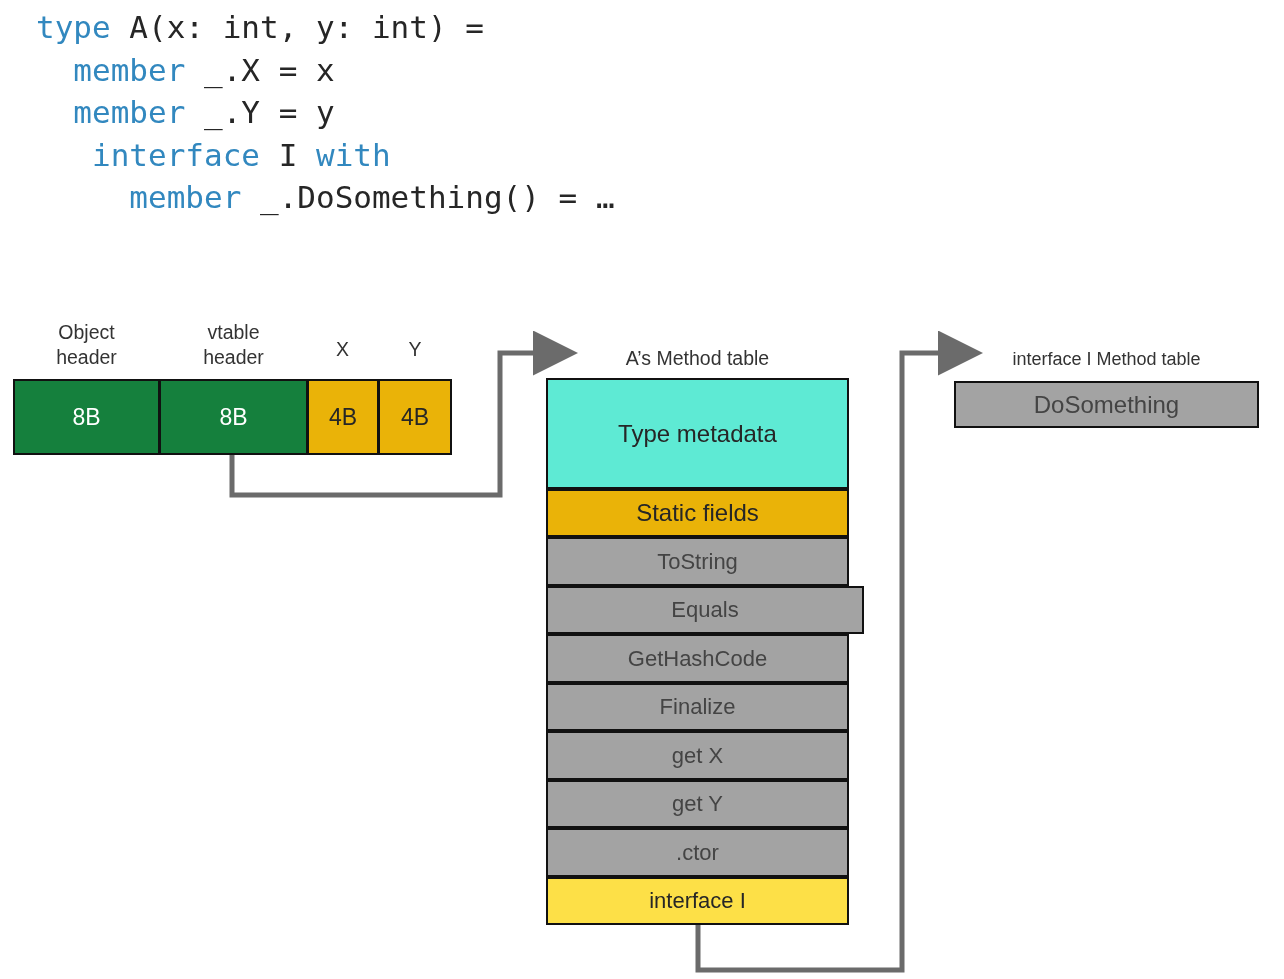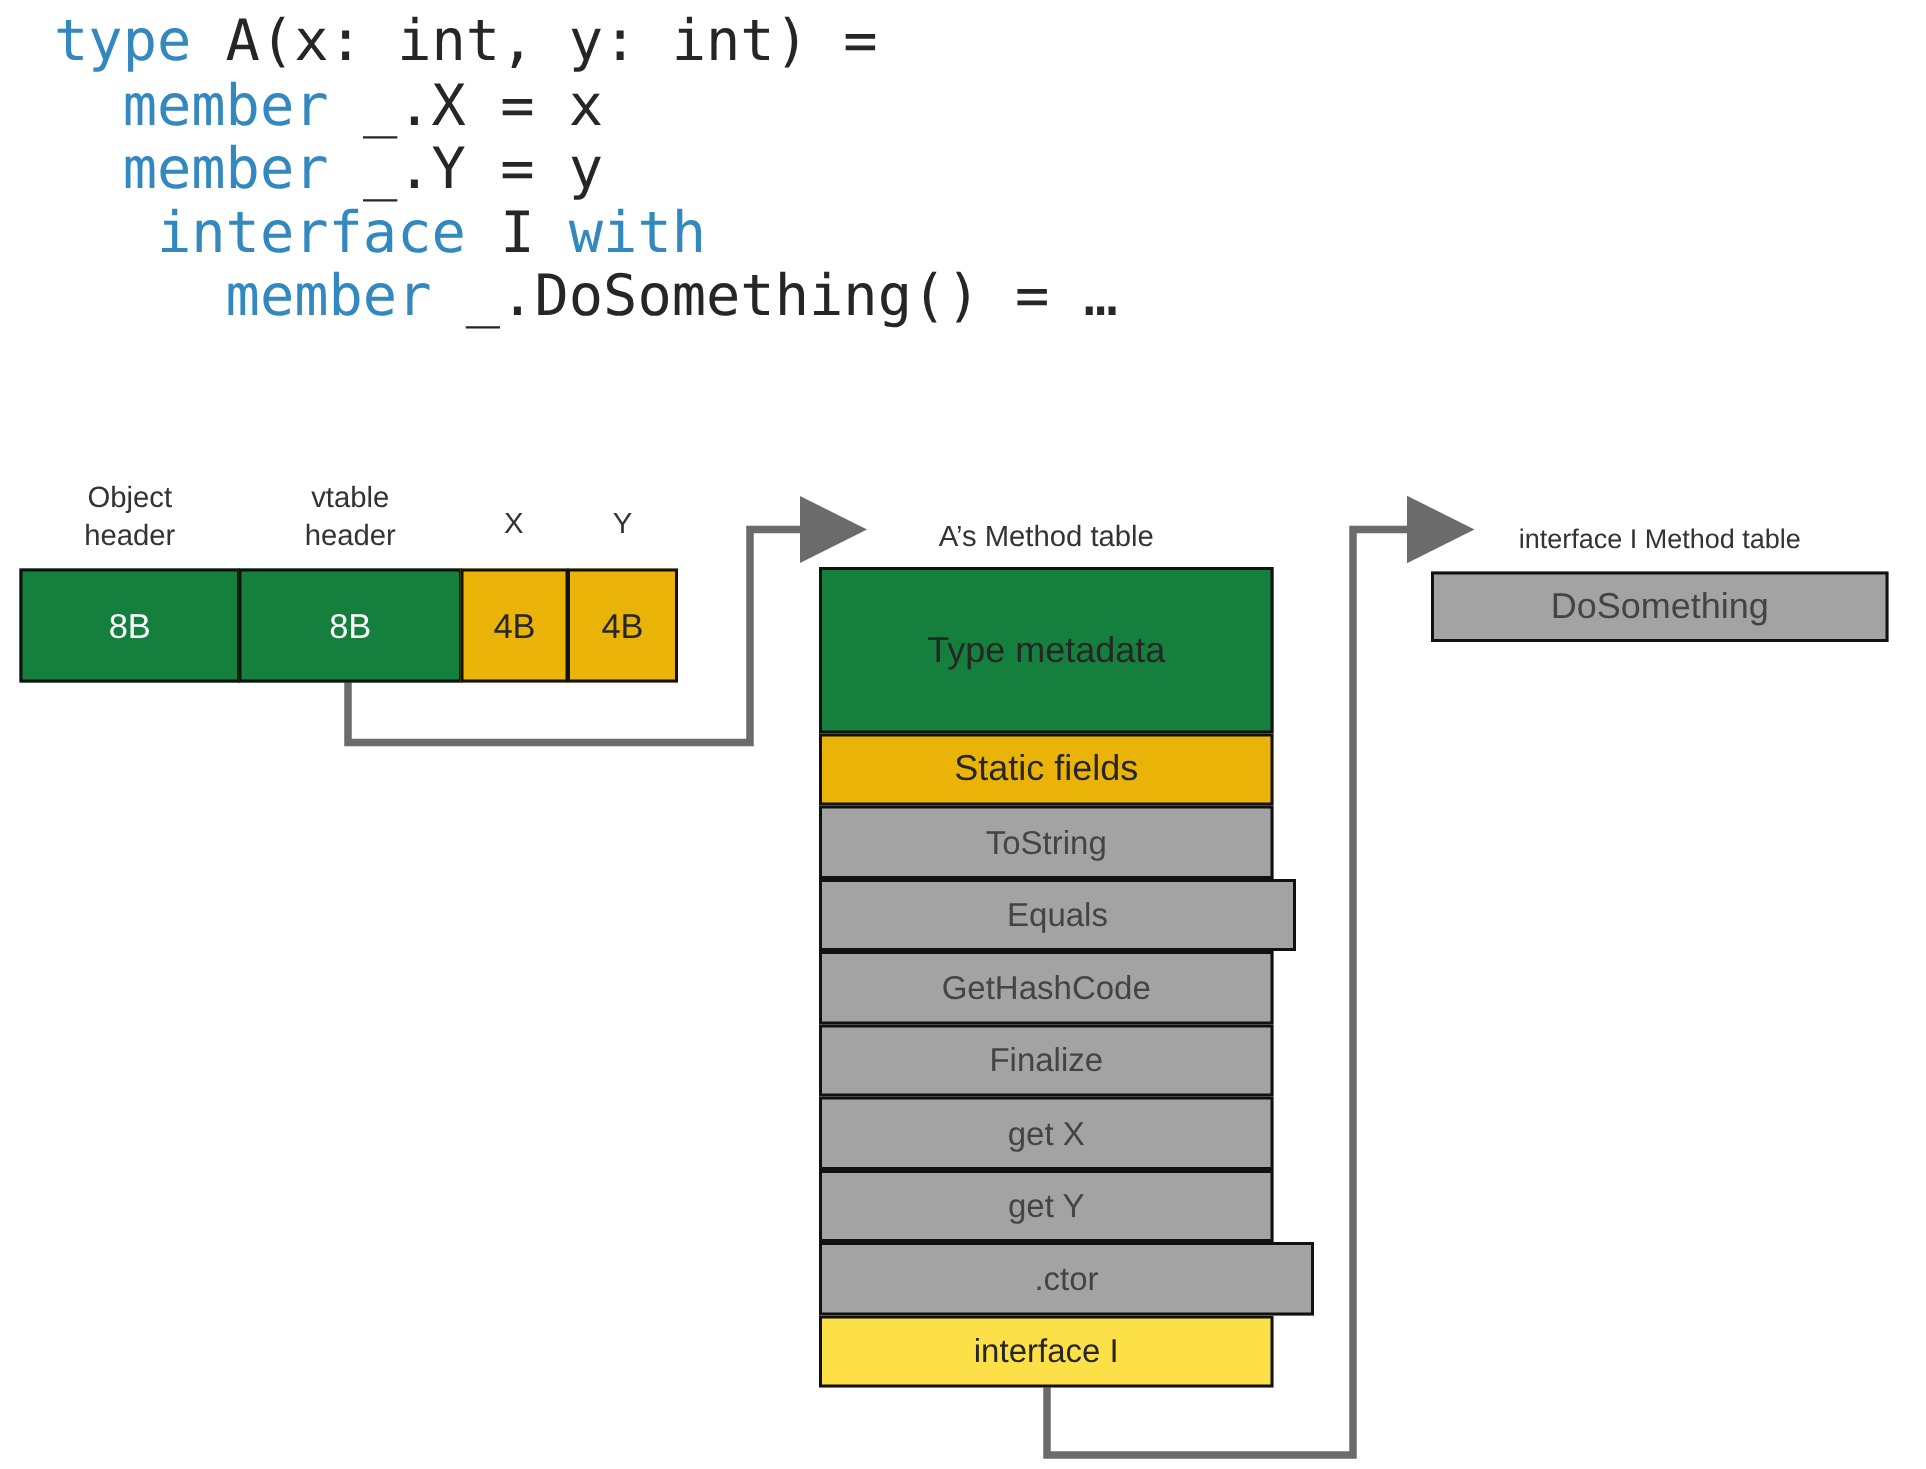--- a/index.html
+++ b/index.html
@@ -15,21 +15,21 @@
     font-family: "Liberation Sans", sans-serif;
     color: #333333;
   }
 
   
   #code-block {
     position: absolute;
     left: 36px;
     top: 6px;
     font-family: "DejaVu Sans Mono", monospace;
-    font-size: 38px;
+    font-size: 31px;
     line-height: 42.5px;
     white-space: pre;
     letter-spacing: 0px;
   }
   .code-line { white-space: pre; }
   .kw { color: #3288bf; }
   .pl { color: #262626; }
 
   
   .cap {
@@ -48,21 +48,21 @@
     border: 2px solid #111111;
     display: flex;
     align-items: center;
     justify-content: center;
     font-family: "Liberation Sans", sans-serif;
     font-size: 23px;
     color: #262626;
   }
   .cell.blue   { background: #15803d; color: #ffffff; }
   .cell.amber  { background: #eab308; color: #262626; }
-  .cell.teal   { background: #15803d; color: #262626; }
+  .cell.teal   { background: #5eead4; color: #262626; }
   .cell.gray   { background: #a3a3a3; color: #444444; }
   .cell.orange { background: #fde047; color: #262626; }
 
   .mt-row { font-size: 22px; }
   .mt-big { font-size: 24px; }
 
   
   #arrows {
     position: absolute;
     left: 0; top: 0;
@@ -112,19 +112,19 @@
 </div>
 
 <div class="cell teal mt-big" style="left:546px; top:378px; width:303px; height:111px;">Type metadata</div>
 <div class="cell amber mt-big" style="left:546px; top:489px; width:303px; height:48px;">Static fields</div>
 <div class="cell gray mt-row" style="left:546px; top:537px; width:303px; height:49px;">ToString</div>
 <div class="cell gray mt-row" style="left:546px; top:586px; width:318px; height:48px;">Equals</div>
 <div class="cell gray mt-row" style="left:546px; top:634px; width:303px; height:49px;">GetHashCode</div>
 <div class="cell gray mt-row" style="left:546px; top:683px; width:303px; height:48px;">Finalize</div>
 <div class="cell gray mt-row" style="left:546px; top:731px; width:303px; height:49px;">get X</div>
 <div class="cell gray mt-row" style="left:546px; top:780px; width:303px; height:48px;">get Y</div>
-<div class="cell gray mt-row" style="left:546px; top:828px; width:330px; height:49px;">.ctor</div>
+<div class="cell gray mt-row" style="left:546px; top:828px; width:303px; height:49px;">.ctor</div>
 <div class="cell orange mt-row" style="left:546px; top:877px; width:303px; height:48px;">interface I</div>
 
 <div class="cap small" style="left:954px; top:347px; width:305px;">
   <span>interface I Method table</span>
 </div>
 <div class="cell gray mt-big" style="left:954px; top:381px; width:305px; height:47px;">DoSomething</div>
 
 </body></html>

